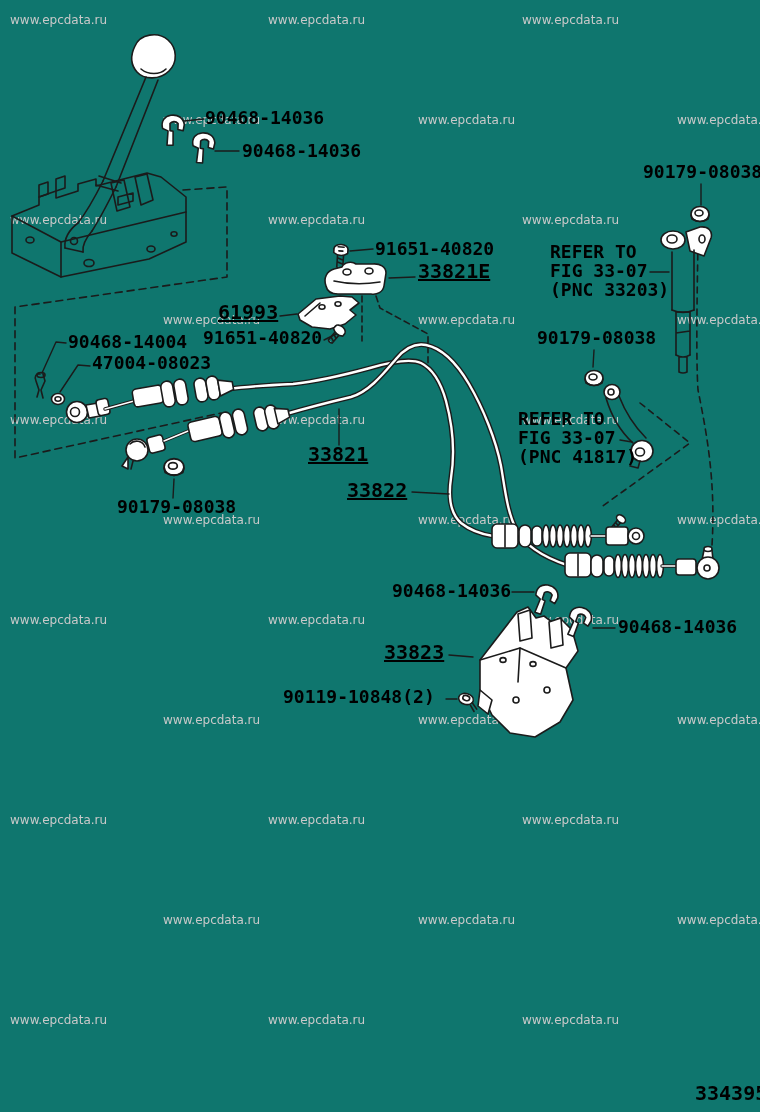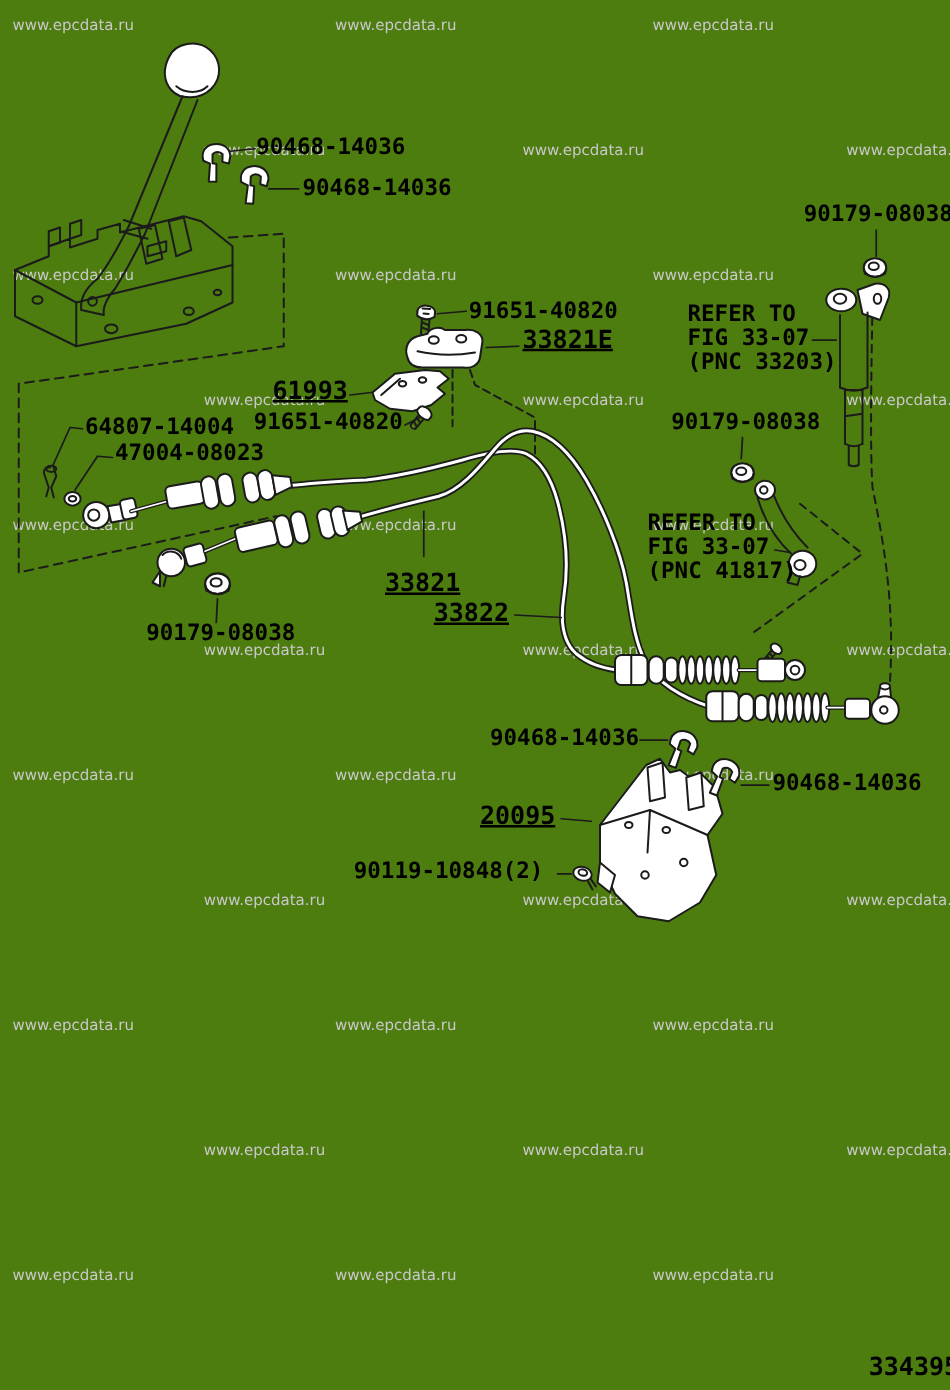--- a/index.html
+++ b/index.html
@@ -1,16 +1,16 @@
 <!DOCTYPE html>
 <html><head>
 <meta charset="utf-8">
 <style>
   html,body{margin:0;padding:0;background:#fff;}
-  .canvas{position:relative;width:760px;height:1112px;background:#4d7c0f;overflow:hidden;
+  .canvas{position:relative;width:760px;height:1112px;background:#0f766e;overflow:hidden;
           font-family:"DejaVu Sans Mono","Liberation Mono",monospace;}
   .wm{position:absolute;font-family:"DejaVu Sans","Liberation Sans",sans-serif;
       font-size:12px;color:#c9c9c9;white-space:nowrap;z-index:1;}
   .art{position:absolute;left:0;top:0;z-index:2;}
   .lbl{position:absolute;font-weight:bold;color:#000;white-space:nowrap;z-index:3;
        font-size:18px;letter-spacing:0px;line-height:1;}
   .lbl.big{font-size:20px;text-decoration:underline;}
   .lbl.small{font-size:20px;}
   .refer{position:absolute;font-weight:bold;color:#000;z-index:3;line-height:19px;
          font-size:18px;white-space:nowrap;}
@@ -317,29 +317,29 @@
     </g>
   </svg>
 
   <div class="lbl" style="left:205px;top:109px">90468-14036</div>
   <div class="lbl" style="left:242px;top:142px">90468-14036</div>
   <div class="lbl" style="left:643px;top:163px">90179-08038</div>
   <div class="lbl" style="left:375px;top:240px">91651-40820</div>
   <div class="lbl big" style="left:418px;top:261px">33821E</div>
   <div class="lbl big" style="left:218px;top:302px">61993</div>
   <div class="lbl" style="left:203px;top:329px">91651-40820</div>
-  <div class="lbl" style="left:68px;top:333px">64807-14004</div>
+  <div class="lbl" style="left:68px;top:333px">90468-14004</div>
   <div class="lbl" style="left:92px;top:354px">47004-08023</div>
   <div class="lbl" style="left:537px;top:329px">90179-08038</div>
-  <div class="lbl big" style="left:308px;top:456px">33821</div>
+  <div class="lbl big" style="left:308px;top:444px">33821</div>
   <div class="lbl big" style="left:347px;top:480px">33822</div>
   <div class="lbl" style="left:117px;top:498px">90179-08038</div>
   <div class="lbl" style="left:392px;top:582px">90468-14036</div>
   <div class="lbl" style="left:618px;top:618px">90468-14036</div>
-  <div class="lbl big" style="left:384px;top:642px">20095</div>
+  <div class="lbl big" style="left:384px;top:642px">33823</div>
   <div class="lbl" style="left:283px;top:688px">90119-10848(2)</div>
   <div class="lbl small" style="left:695px;top:1083px">334395</div>
 
   <div class="refer" style="left:550px;top:242px">
     <div>REFER TO</div>
     <div>FIG 33-07</div>
     <div class="pnc">(PNC 33203)</div>
   </div>
   <div class="refer" style="left:518px;top:409px">
     <div>REFER TO</div>

